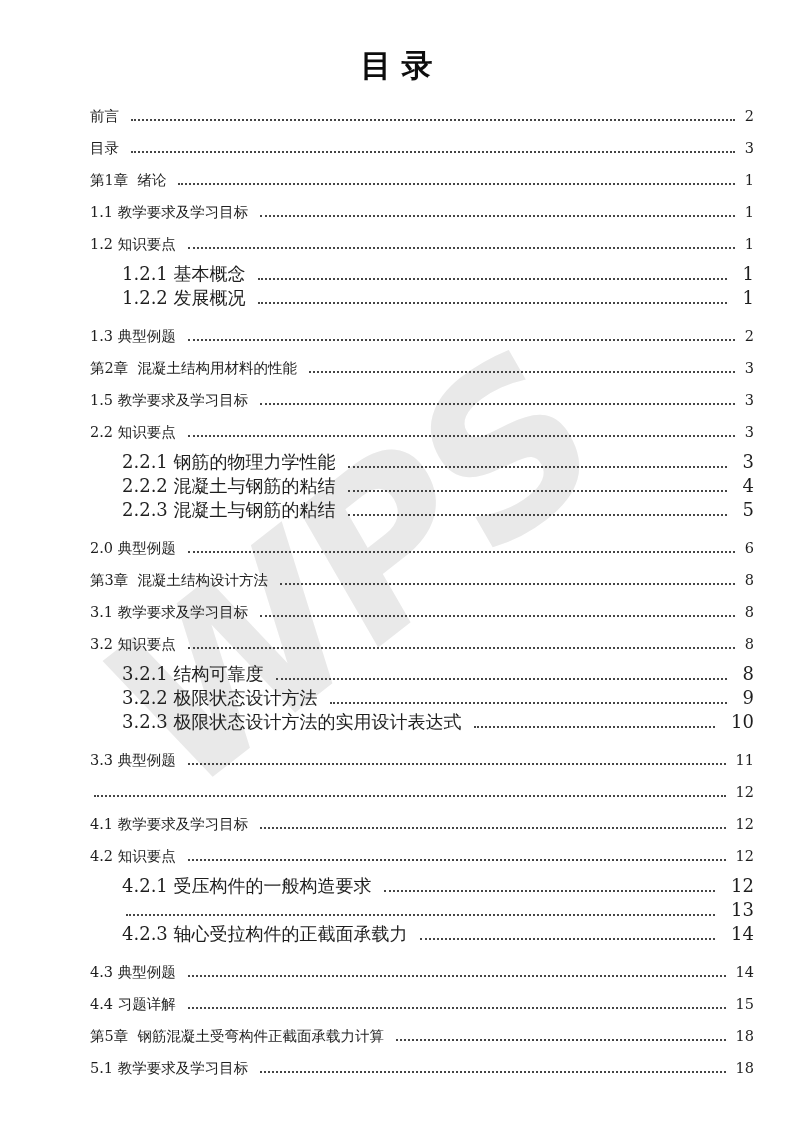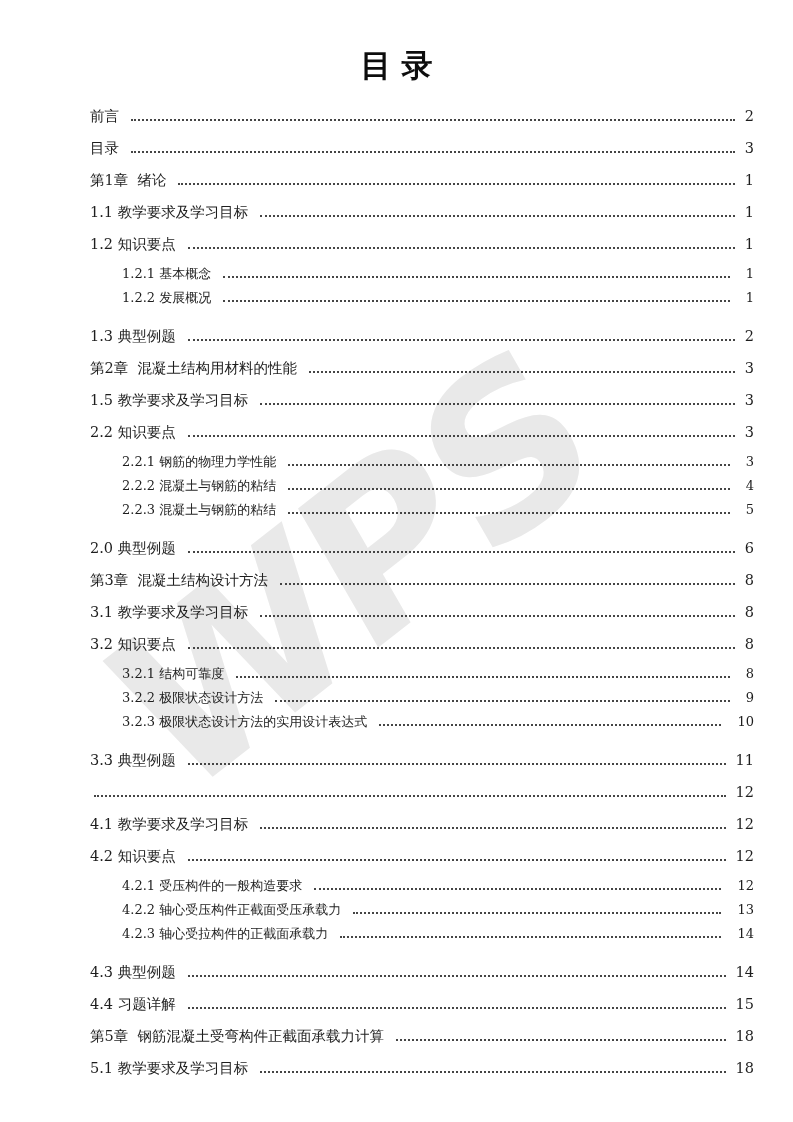--- a/index.html
+++ b/index.html
@@ -74,21 +74,21 @@
     margin-right: 2px;
   }
   .entry .pagenum {
     flex: 0 0 auto;
     text-align: right;
   }
   .level1 { margin-top: 13px; }
   .level2 {
     margin-top: 5px;
     padding-left: 32px;
-    font-size: 13px;
+    font-size: 18px;
   }
   .level1 + .level2 { margin-top: 10px; }
   .level2 + .level1 { margin-top: 20px; }
   .level2 .dots { margin-right: 8px; }
 </style>
 </head>
 <body>
 
 <div class="sheet">
   <div class="watermark" style="color: rgb(233, 233, 233);">WPS</div>
@@ -218,21 +218,20 @@
     <span class="label">4.2 知识要点</span>
     <span class="dots"></span>
     <span class="pagenum">12</span>
   </div>
         <div class="entry level2">
     <span class="label">4.2.1 受压构件的一般构造要求</span>
     <span class="dots"></span>
     <span class="pagenum">12</span>
   </div>
         <div class="entry level2">
-    <span class="label">4.2.2 轴心受压构件正截面受压承载力</span>
     <span class="dots"></span>
     <span class="pagenum">13</span>
   </div>
         <div class="entry level2">
     <span class="label">4.2.3 轴心受拉构件的正截面承载力</span>
     <span class="dots"></span>
     <span class="pagenum">14</span>
   </div>
         <div class="entry level1">
     <span class="label">4.3 典型例题</span>

